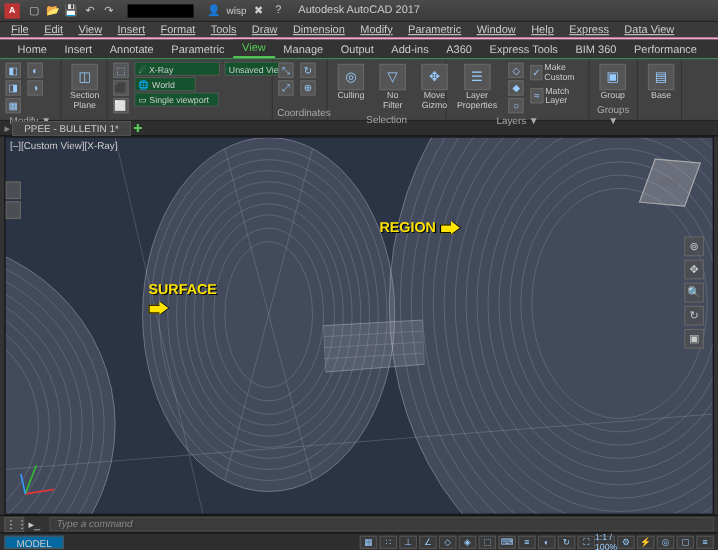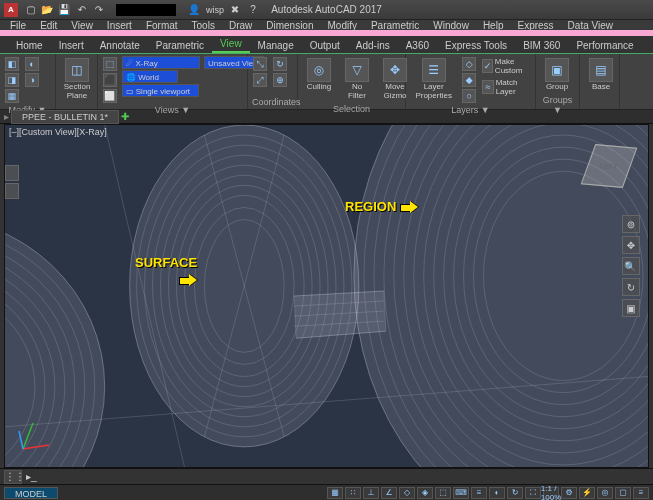--- a/index.html
+++ b/index.html
@@ -10,40 +10,40 @@
 .titlebar .app-icon { width: 14px; height: 14px; background: #b33; display: flex; align-items: center; justify-content: center; color: #fff; font-size: 8px; font-weight: bold; }
 .titlebar .qa { display: flex; gap: 3px; }
 .titlebar .qa span { width: 14px; height: 14px; display: flex; align-items: center; justify-content: center; color: #ccc; }
 .titlebar .title-txt { position: absolute; left: 50%; transform: translateX(-50%); color: #ccc; font-size: 10px; }
 .titlebar .search { margin-left: auto; width: 120px; height: 14px; background: #555; border: 1px solid #666; color: #999; padding: 0 4px; font-size: 9px; line-height: 12px; }
 .titlebar .right { display: flex; gap: 4px; margin-left: 6px; }
 .titlebar .right span { width: 14px; height: 14px; color: #ccc; display: flex; align-items: center; justify-content: center; }
 .titlebar .redacted { width: 60px; height: 12px; background: #000; margin-left: 4px; }
 
 
-.menubar { height: 16px; background: #3a3a3a; display: flex; align-items: center; padding: 0 4px; gap: 2px; border-bottom: 6px solid #f9a8d4; }
+.menubar { height: 16px; background: #3a3a3a; display: flex; align-items: center; padding: 0 4px; gap: 2px; border-bottom: 2px solid #f9a8d4; text-decoration: underline; }
 .menubar span { padding: 0 6px; color: #ccc; font-size: 10px; cursor: default; }
 
 
 .tabs { height: 18px; background: #333; display: flex; align-items: flex-end; padding: 0 8px; gap: 0; border-bottom: 1px solid #4a6; }
 .tabs span { padding: 2px 8px; color: #ccc; font-size: 10px; cursor: default; }
 .tabs span.active { background: #333; color: #5c5; border-bottom: 2px solid #5c5; }
 
 
 .ribbon { height: 56px; background: #424242; display: flex; border-bottom: 1px solid #222; }
 .panel { border-right: 1px solid #333; display: flex; flex-direction: column; padding: 2px 4px; justify-content: space-between; }
 .panel-body { display: flex; gap: 4px; align-items: flex-start; }
 .panel-title { font-size: 9px; color: #aaa; text-align: center; margin-top: 1px; }
 .big-btn { display: flex; flex-direction: column; align-items: center; gap: 1px; padding: 2px; min-width: 34px; }
 .big-btn .ico { width: 24px; height: 24px; background: #555; border: 1px solid #666; display: flex; align-items: center; justify-content: center; color: #9cf; font-size: 12px; }
 .big-btn .lbl { font-size: 8px; color: #ccc; text-align: center; line-height: 1.1; }
 .small-btn { display: flex; align-items: center; gap: 2px; padding: 1px; font-size: 8px; color: #ccc; }
 .small-btn .ico { width: 14px; height: 14px; background: #555; border: 1px solid #666; display: inline-flex; align-items: center; justify-content: center; color: #9cf; font-size: 9px; }
 .stack { display: flex; flex-direction: column; gap: 0; }
-.dd { font-size: 8px; color: #ccc; background: #1d4ed8; border: 1px solid #555; padding: 0 3px; height: 13px; line-height: 13px; }
+.dd { font-size: 8px; color: #ccc; background: #14532d; border: 1px solid #555; padding: 0 3px; height: 13px; line-height: 13px; }
 
 
 .filetabs { height: 14px; background: #2e2e2e; display: flex; align-items: center; padding: 0 4px; gap: 2px; border-bottom: 1px solid #111; }
 .filetabs .tab { background: #444; padding: 0 10px; font-size: 9px; color: #ccc; height: 14px; line-height: 12px; border: 1px solid #555; }
 
 
 .viewport { position: absolute; top: 124px; left: 4px; right: 4px; bottom: 32px; background: #2b3445; border: 1px solid #111; overflow: hidden; }
 .view-label { position: absolute; top: 2px; left: 4px; color: #ccc; font-size: 9px; }
 .viewcube { position: absolute; top: 20px; right: 18px; width: 42px; height: 42px; background: rgba(200,200,200,0.3); border: 1px solid #aaa; transform: rotate(10deg) skew(-10deg,-5deg); display: flex; align-items: center; justify-content: center; font-size: 7px; color: #666; }
 .navbar { position: absolute; right: 6px; top: 90px; width: 20px; display: flex; flex-direction: column; gap: 3px; }
@@ -61,21 +61,21 @@
 .arrow { width: 18px; height: 12px; position: relative; }
 .arrow::before { content: ""; position: absolute; left: 0; top: 3px; width: 10px; height: 6px; background: #ffe400; border: 1px solid #000; }
 .arrow::after { content: ""; position: absolute; left: 10px; top: 0; border-left: 8px solid #ffe400; border-top: 6px solid transparent; border-bottom: 6px solid transparent; filter: drop-shadow(1px 0 0 #000); }
 
 
 .ucs { position: absolute; left: 10px; bottom: 10px; width: 40px; height: 40px; }
 .ucs line { stroke-width: 1.5; }
 
 
 .statusbar { position: absolute; left: 0; right: 0; bottom: 0; height: 16px; background: #2e2e2e; display: flex; align-items: center; border-top: 1px solid #111; }
-.statusbar .model-tab { background: #0c4a6e; padding: 0 10px; font-size: 9px; color: #ccc; height: 12px; line-height: 12px; border: 1px solid #555; margin-left: 4px; }
+.statusbar .model-tab { background: #0369a1; padding: 0 10px; font-size: 9px; color: #ccc; height: 12px; line-height: 12px; border: 1px solid #555; margin-left: 4px; }
 .statusbar .icons { margin-left: auto; display: flex; gap: 2px; padding-right: 4px; }
 .statusbar .icons span { width: 16px; height: 12px; background: #3a3a3a; border: 1px solid #555; display: flex; align-items: center; justify-content: center; color: #9cf; font-size: 8px; }
 .statusbar .zoom { font-size: 9px; color: #ccc; padding: 0 4px; }
 
 
 .cmdline { position: absolute; left: 0; right: 0; bottom: 16px; height: 16px; background: #333; display: flex; align-items: center; border-top: 1px solid #111; }
 .cmdline .grip { width: 18px; height: 14px; background: #444; border: 1px solid #555; margin-left: 4px; }
 .cmdline .prompt { flex: 1; background: #3b3b3b; margin: 0 4px; height: 13px; border: 1px solid #4a4a4a; color: #888; font-size: 9px; font-style: italic; padding: 0 6px; line-height: 11px; }
 </style>
 </head>
@@ -184,21 +184,20 @@
       </div>
       <div class="stack" style="gap:1px;">
         <div class="dd" style="width:78px;">☄ <span>X-Ray</span></div>
         <div class="dd" style="width:56px;">🌐 <span>World</span></div>
         <div class="dd" style="width:77px;">▭ <span>Single viewport</span></div>
       </div>
       <div class="stack" style="gap:1px;">
         <div class="dd" style="width:60px;"><span>Unsaved View</span></div>
       </div>
     </div>
-    <div class="panel-title">Views ▼</div>
   </div>
 
   <div class="panel" style="width:50px;">
     <div class="panel-body">
       <div class="stack">
         <div class="small-btn">
             <span class="ico">⤡</span>
           </div>
         <div class="small-btn">
             <span class="ico">⤢</span>
@@ -351,21 +350,21 @@
         <line x1="292" y1="212" x2="382" y2="205"></line>
       <line x1="290" y1="180" x2="380" y2="175"></line>
         <line x1="290" y1="190" x2="380" y2="185"></line>
         <line x1="290" y1="200" x2="380" y2="195"></line>
     </g>
 
     <line x1="0" y1="300" x2="645" y2="250" stroke="rgba(60,120,60,0.4)"></line>
     <line x1="100" y1="0" x2="180" y2="340" stroke="rgba(60,120,60,0.3)"></line>
   </svg>
 
-  <div class="annot" style="left:130px; top:130px; flex-direction:column; align-items:flex-end;">
+  <div class="annot" style="left:130px; top:130px; flex-direction:column; align-items:flex-start;">
     <span>SURFACE</span>
     <span class="arrow"></span>
   </div>
 
   <div class="annot" style="left:340px; top:74px;justify-content:center;">
     <span>REGION</span>
     <span class="arrow"></span>
   </div>
 
   <div class="viewcube">LEFT</div>
@@ -385,20 +384,21 @@
   <svg class="ucs" viewBox="0 0 40 40">
     <line x1="8" y1="32" x2="34" y2="28" stroke="#e33"></line>
     <line x1="8" y1="32" x2="18" y2="6" stroke="#3b3"></line>
     <line x1="8" y1="32" x2="4" y2="14" stroke="#39f"></line>
   </svg>
 </div>
 
 <div class="cmdline">
   <span class="grip">⋮⋮</span>
   <span style="padding:0 4px;color:#ccc;">▸_</span>
+  <div class="prompt">Type a command</div>
 </div>
 
 <div class="statusbar">
   <span class="model-tab">MODEL</span>
   <div class="icons">
     <span>▦</span>
     <span>∷</span>
     <span>⊥</span>
     <span>∠</span>
     <span>◇</span>

